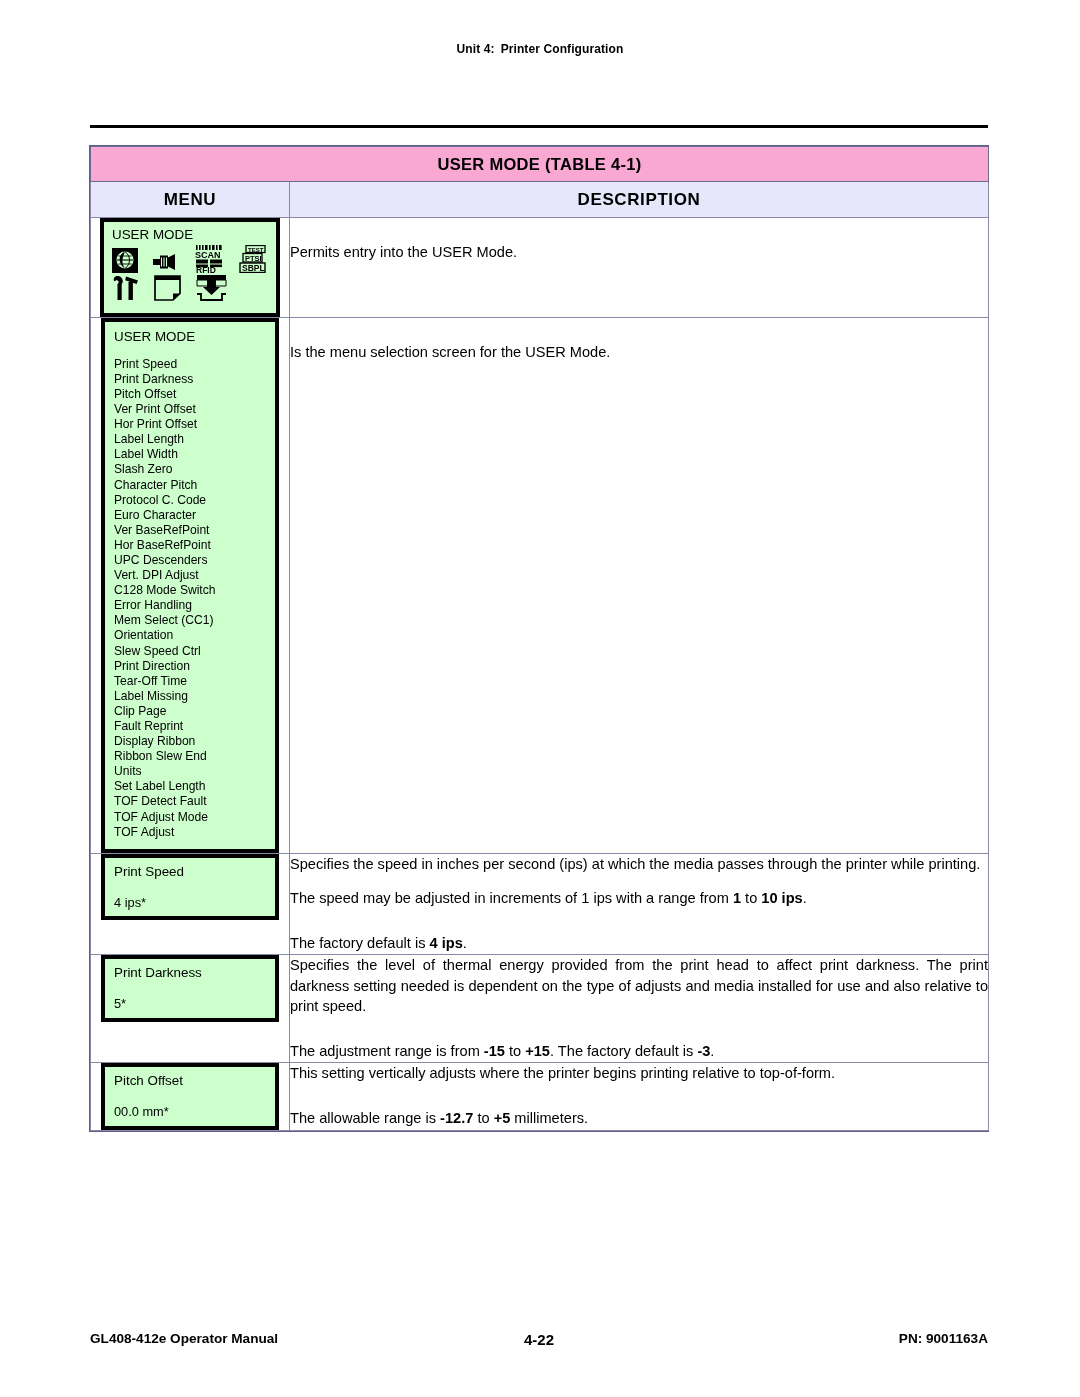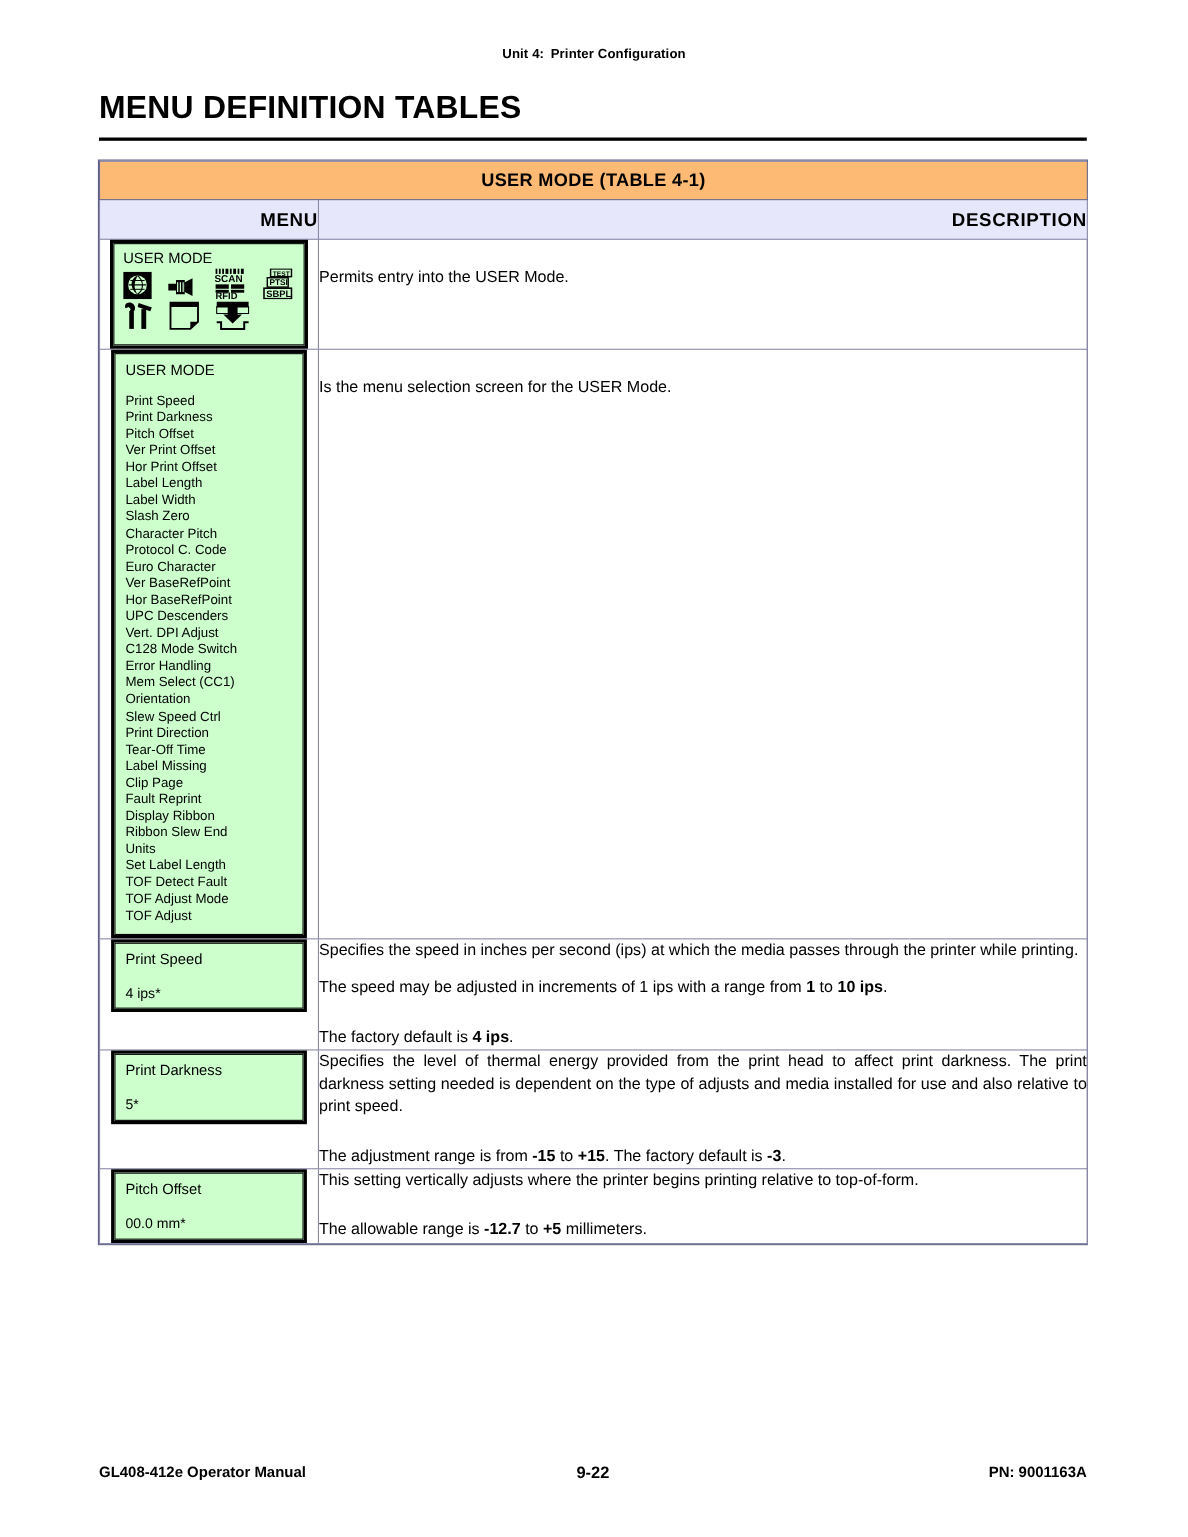--- a/index.html
+++ b/index.html
@@ -66,32 +66,32 @@
     width: 100%;
     border-collapse: collapse;
     table-layout: fixed;
   }
   .tbl td, .tbl th {
     border: 1px solid #8a8aa8;
     padding: 0;
     vertical-align: top;
   }
   .title-row td {
-    background: #fdba74;
+    background: #f9a8d4;
     text-align: center;
     font-size: 16.5px;
     font-weight: bold;
     letter-spacing: 0.3px;
     height: 34px;
     vertical-align: middle;
     border-color: #6b6b94;
   }
   .head-row td {
     background: #e7e7fb;
-    text-align: right;
+    text-align: center;
     font-size: 17px;
     font-weight: bold;
     letter-spacing: 0.6px;
     height: 35px;
     vertical-align: middle;
     border-color: #8a8aa8;
   }
   .col-menu { width: 199px; }
   .col-desc { width: 699px; }
 
@@ -195,21 +195,20 @@
 </style>
 </head>
 <body>
 
 <div class="page">
 
   <div class="running-head">
     <span class="unit-label">Unit 4:</span><span>Printer Configuration</span>
   </div>
 
-  <div class="chapter-title">MENU DEFINITION TABLES</div>
   <div class="title-rule"></div>
 
   <div class="table-wrap">
     <table class="tbl">
       <colgroup>
         <col class="col-menu">
         <col class="col-desc">
       </colgroup>
       <tbody>
         <tr class="title-row">
@@ -407,18 +406,18 @@
           <td class="desc-cell">
             <p>This setting vertically adjusts where the printer begins printing relative to top-of-form.</p>
             <p>The allowable range is <b>-12.7</b> to <b>+5</b> millimeters.</p>
           </td>
         </tr>
       </tbody>
     </table>
   </div>
 
   <div class="footer">
-    <span class="footer-center">9-22</span>
+    <span class="footer-center">4-22</span>
     <span class="footer-left">GL408-412e Operator Manual</span>
     <span class="footer-right">PN: 9001163A</span>
   </div>
 
 </div>
 
 </body></html>

